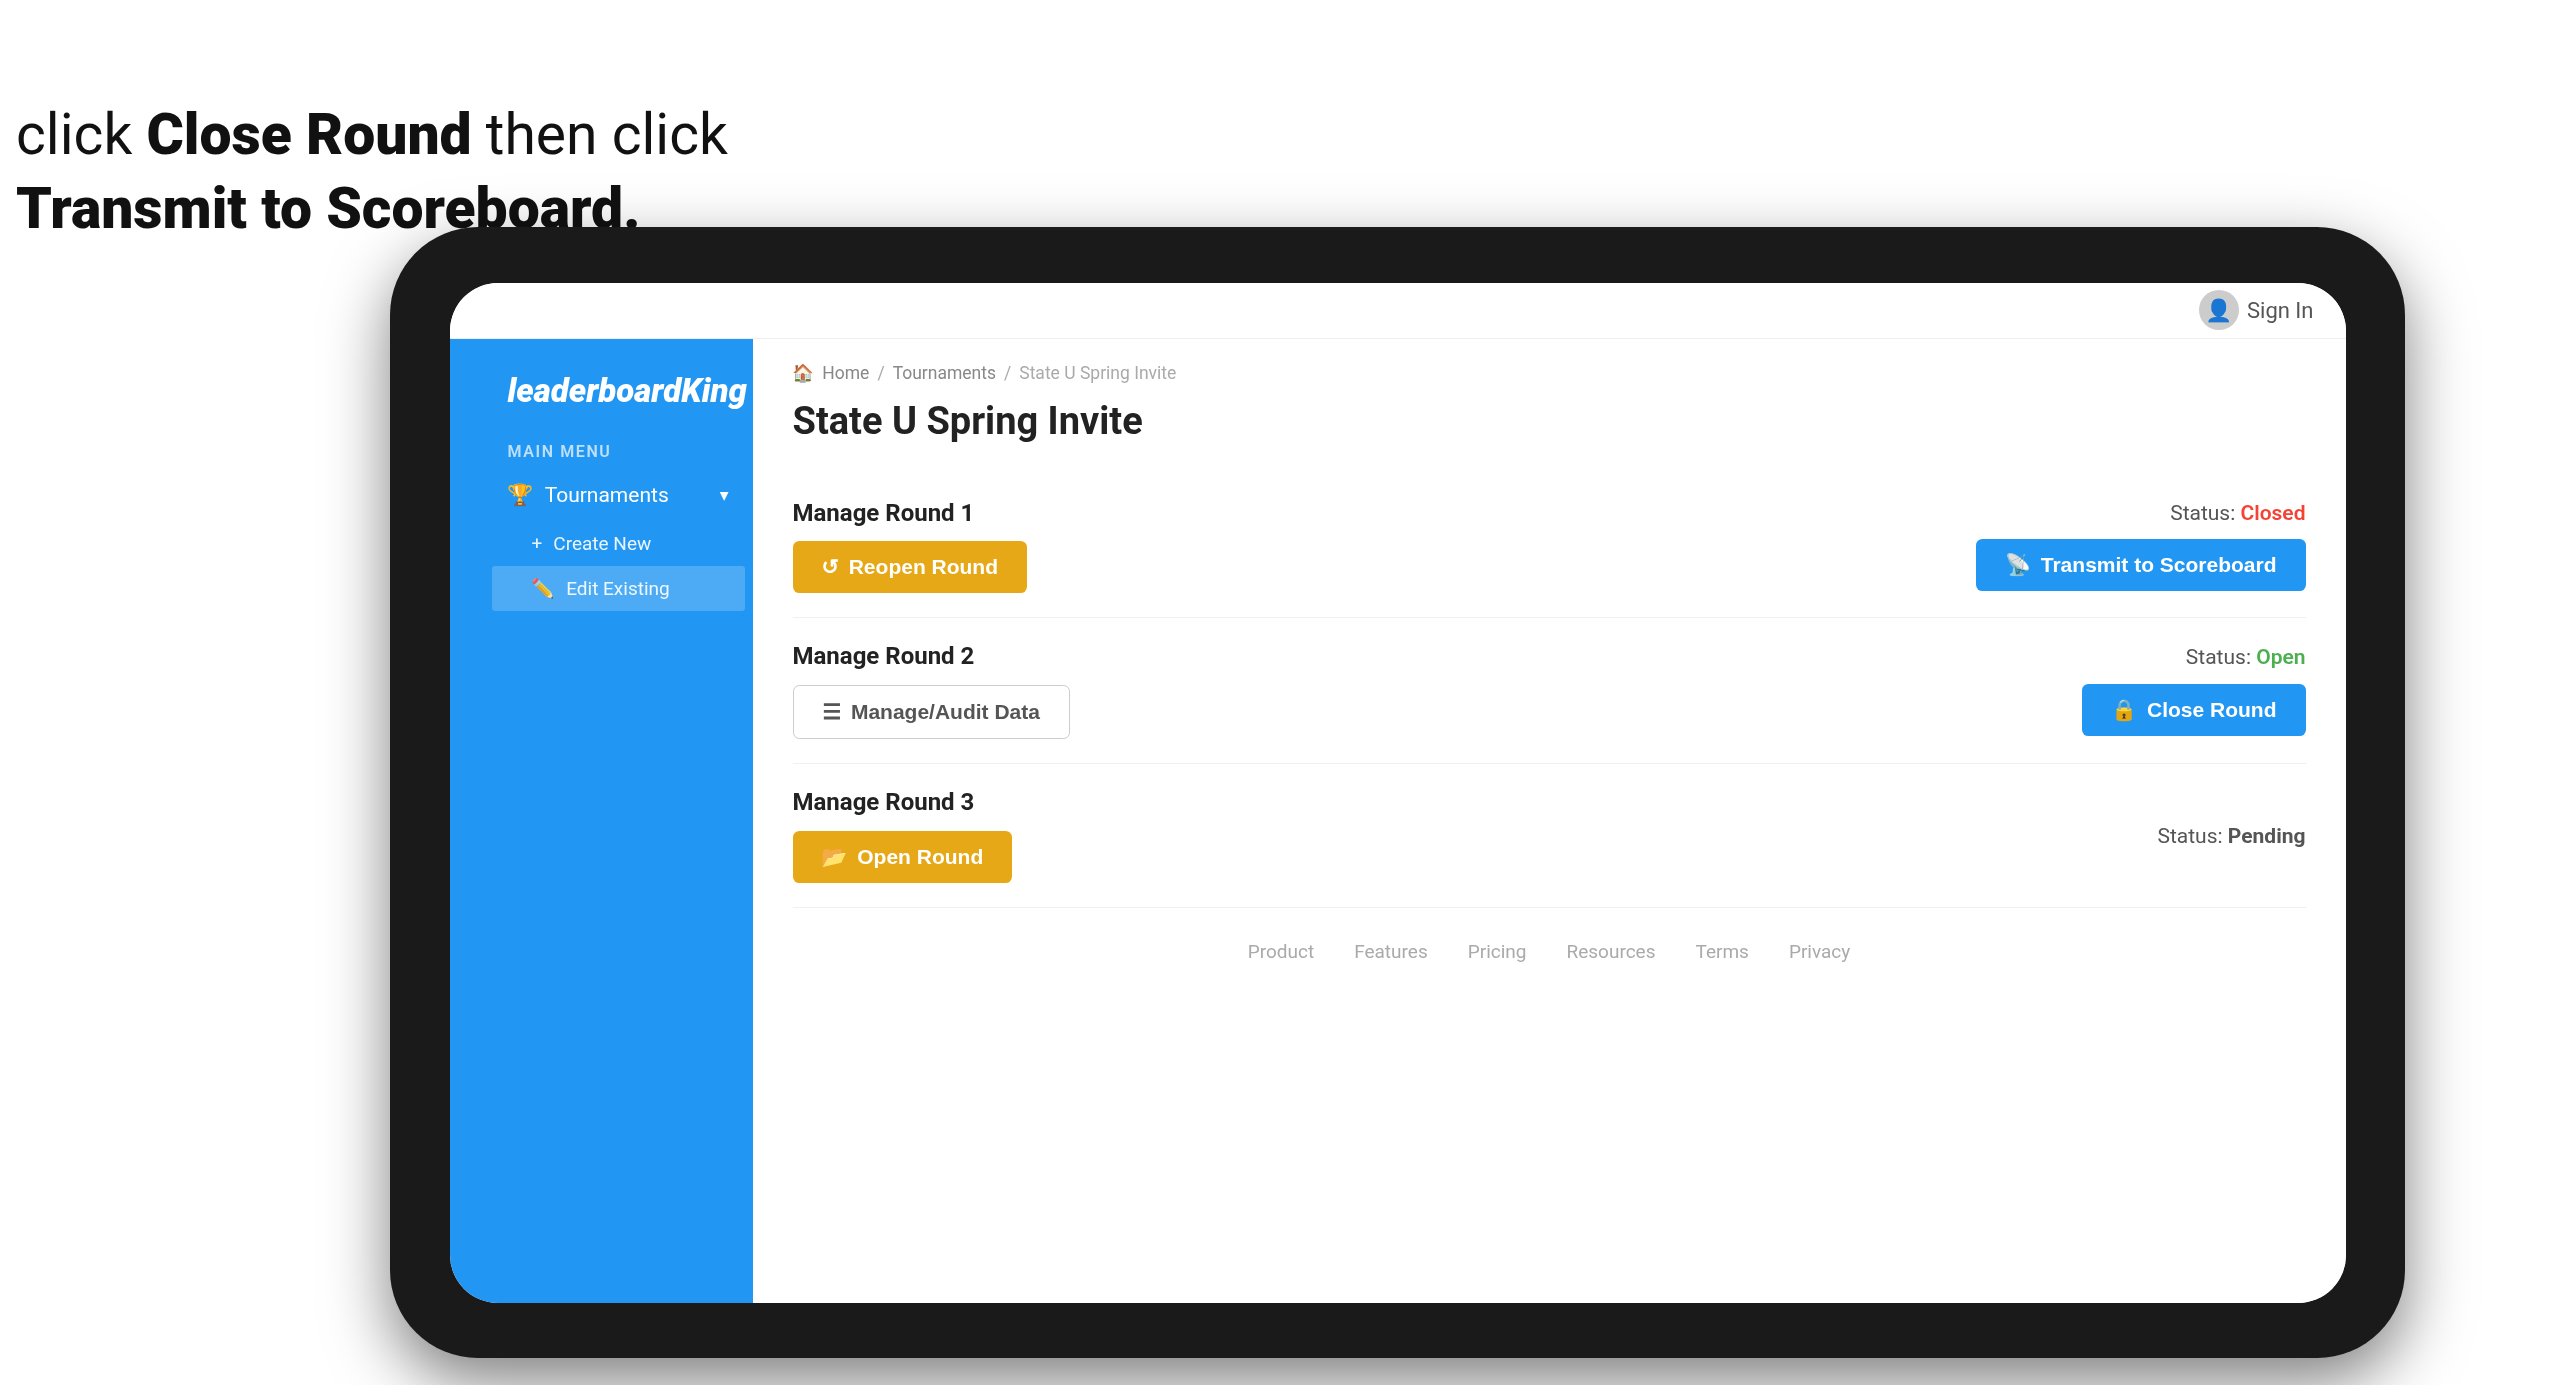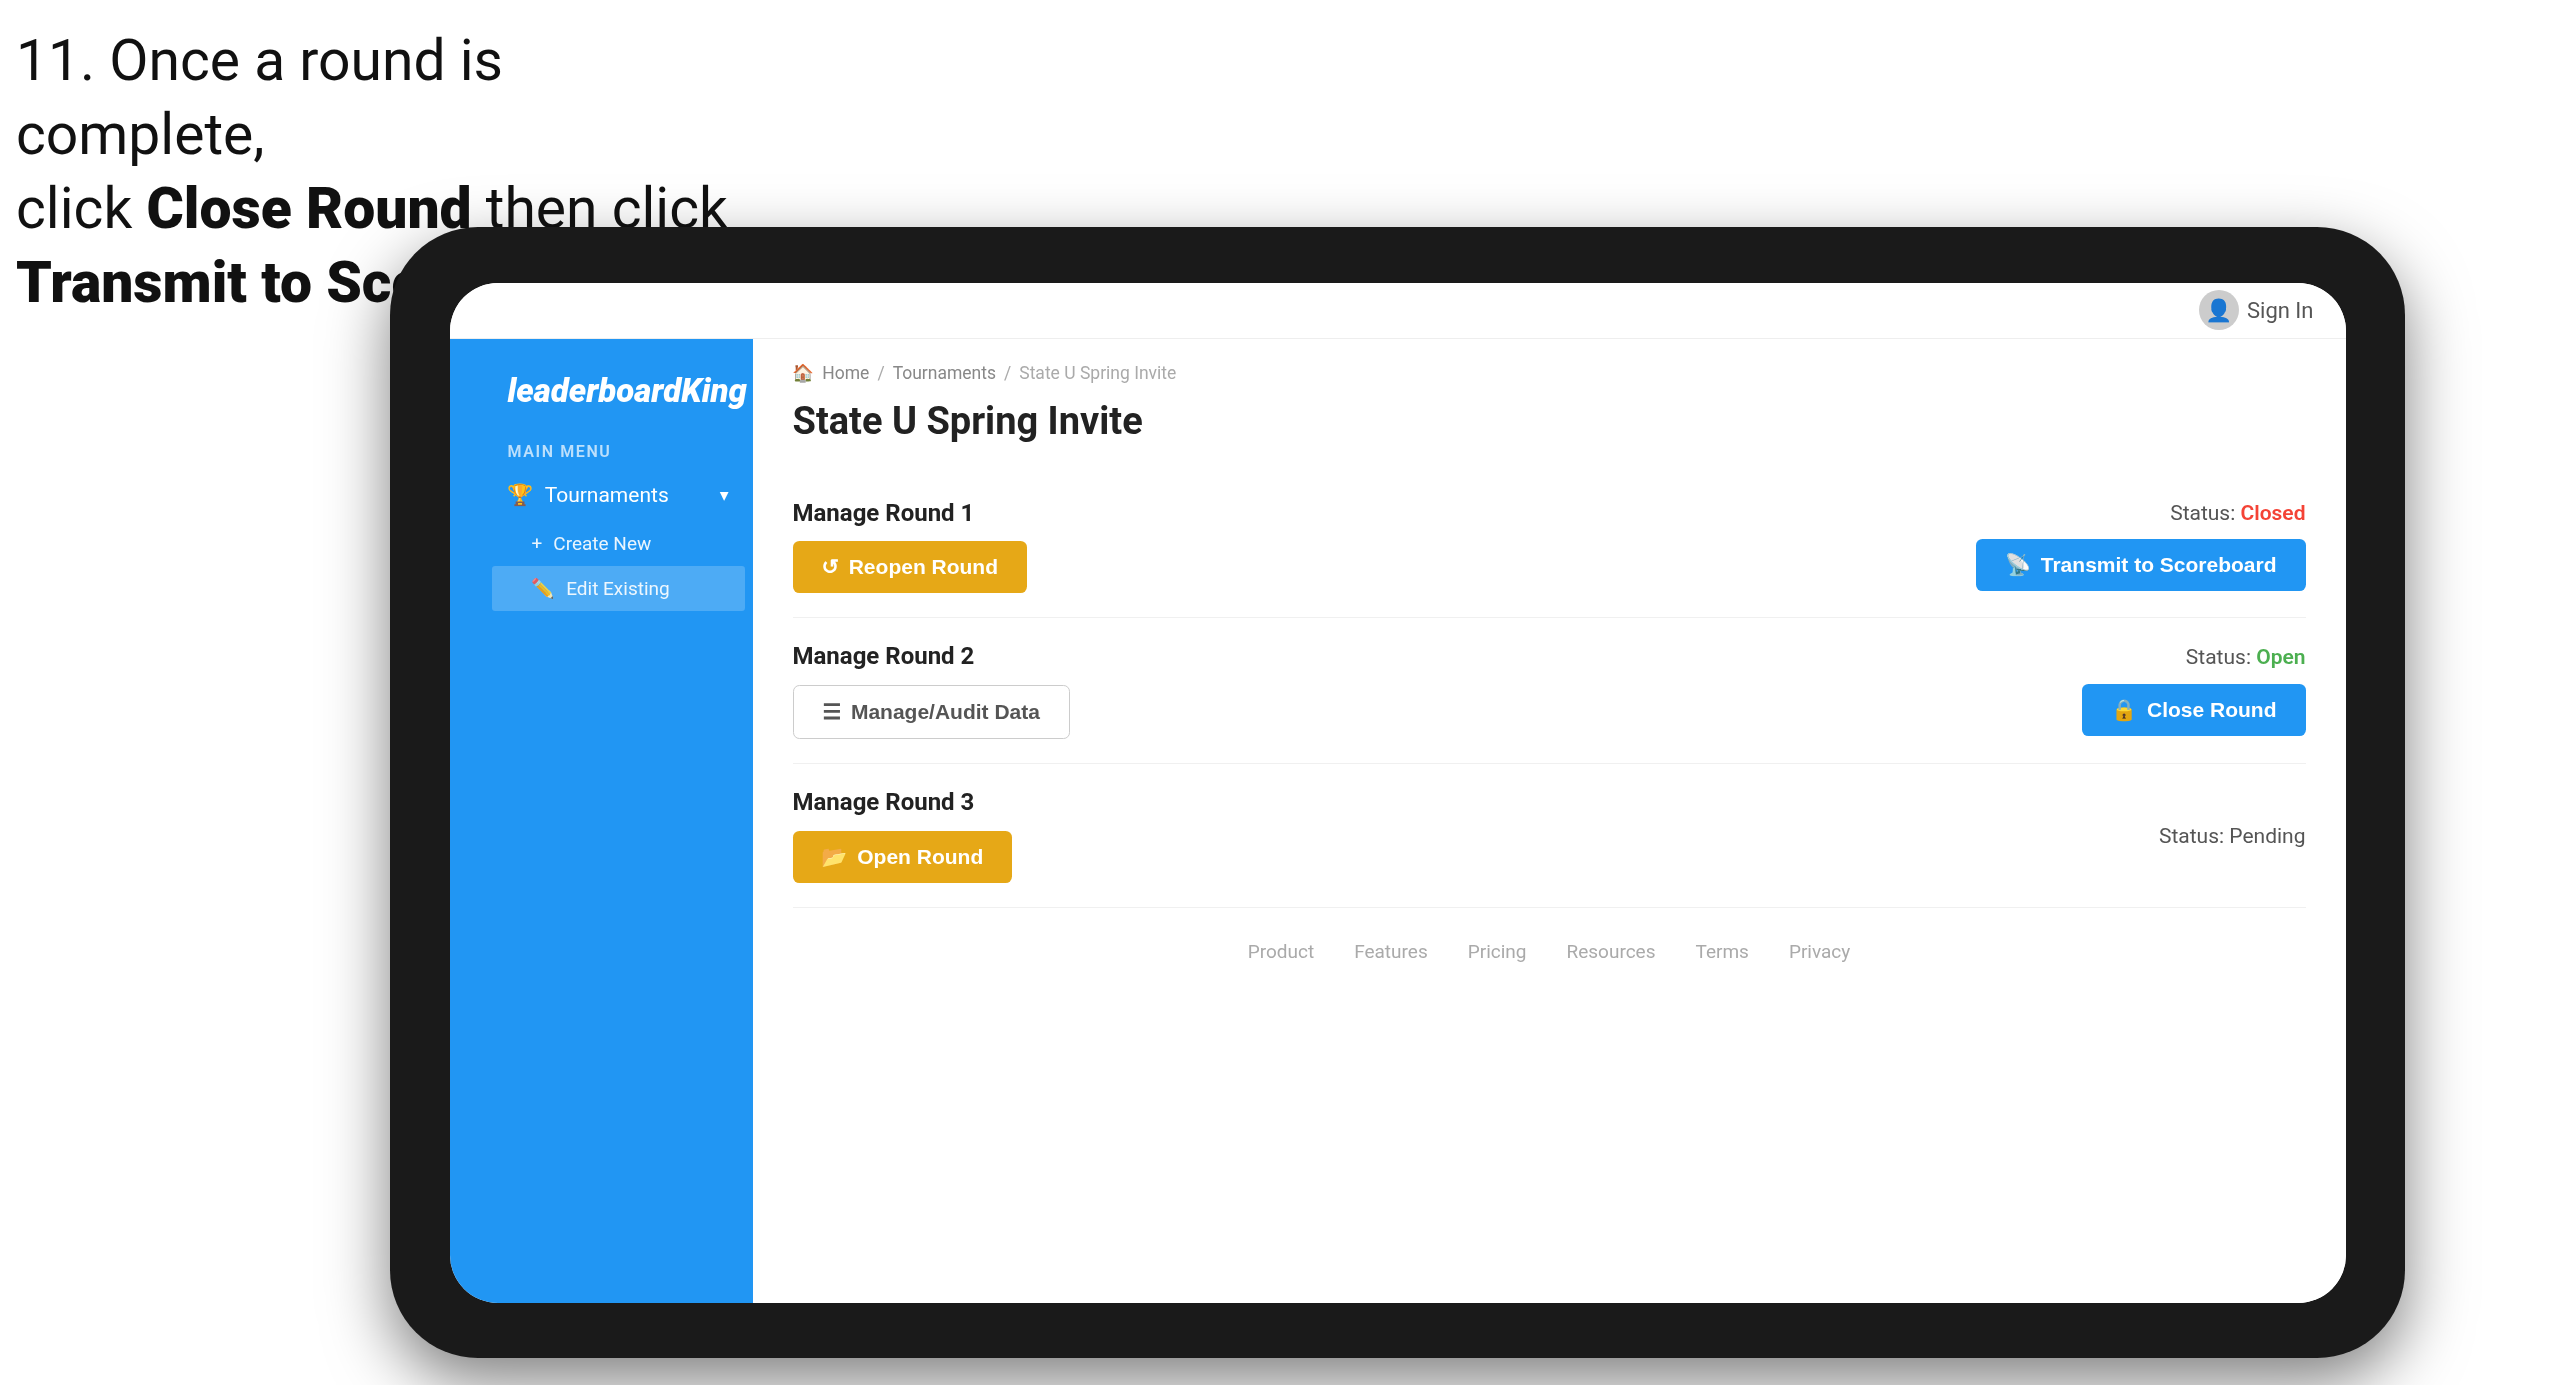--- a/index.html
+++ b/index.html
@@ -213,21 +213,21 @@
       flex-direction: column;
       align-items: flex-end;
       gap: 14.3px;
     }
     .status-text {
       font-size: 21px;
       color: #555;
     }
     .status-text .status-closed { color: #f44336; font-weight: 600; }
     .status-text .status-open { color: #4caf50; font-weight: 600; }
-    .status-text .status-pending { color: #555; font-weight: 400; }
+    .status-text .status-pending { color: #555; font-weight: 700; }
 
     
     .btn {
       display: flex;
       align-items: center;
       gap: 9.6px;
       padding: 14.3px 29px;
       border-radius: 6.4px;
       border: none;
       font-size: 21px;
@@ -264,21 +264,21 @@
       text-decoration: none;
     }
 
     
     .chevron { font-size: 17.5px; }
   </style>
 </head>
 <body>
 
 <div class="instruction">
-  <span>11. Once a round is complete,</span><br>
+  <br>
   <span>
     <span>click </span><strong>Close Round</strong><span> then click</span>
   </span><br>
   <strong>Transmit to Scoreboard.</strong>
 </div>
 
 <svg class="arrow-svg" viewBox="0 0 3234 1740" xmlns="http://www.w3.org/2000/svg">
   <defs>
     <marker id="arrowhead" markerWidth="10" markerHeight="7" refX="9" refY="3.5" orient="auto">
       <polygon points="0 0, 10 3.5, 0 7" fill="#e53935"></polygon>

